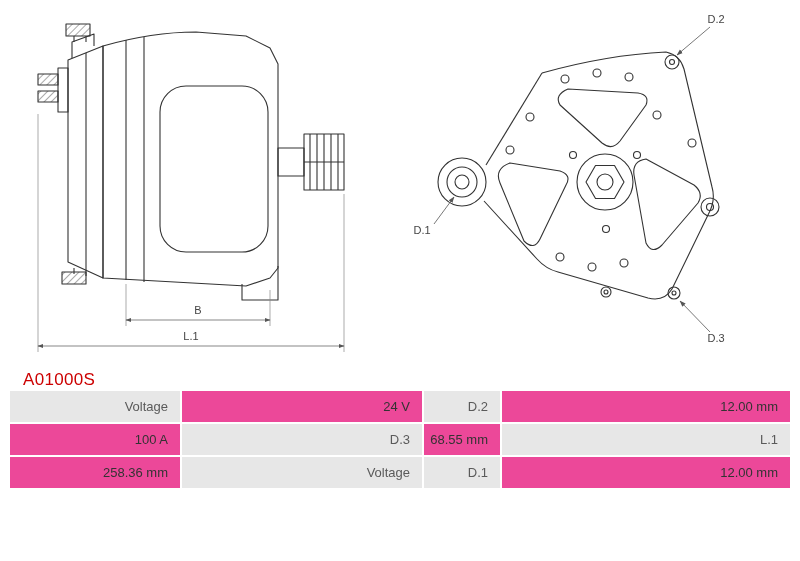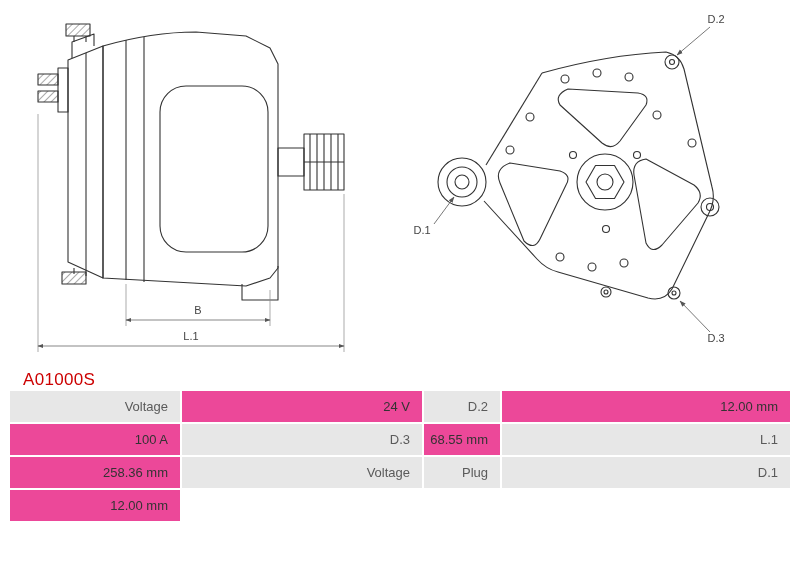--- a/index.html
+++ b/index.html
@@ -164,19 +164,18 @@
   <div class="cell val">12.00 mm</div>
 
   <div class="cell val">100 A</div>
   <div class="cell lab">D.3</div>
 
   <div class="cell val">68.55 mm</div>
   <div class="cell lab">L.1</div>
   <div class="cell val">258.36 mm</div>
 
   <div class="cell lab">Voltage</div>
-  <div class="cell lab">Plug</div>
 
   <div class="cell lab">D.1</div>
   <div class="cell val">12.00 mm</div>
   <div class="cell blank"></div>
   <div class="cell blank"></div>
 </div>
 
 </body></html>

